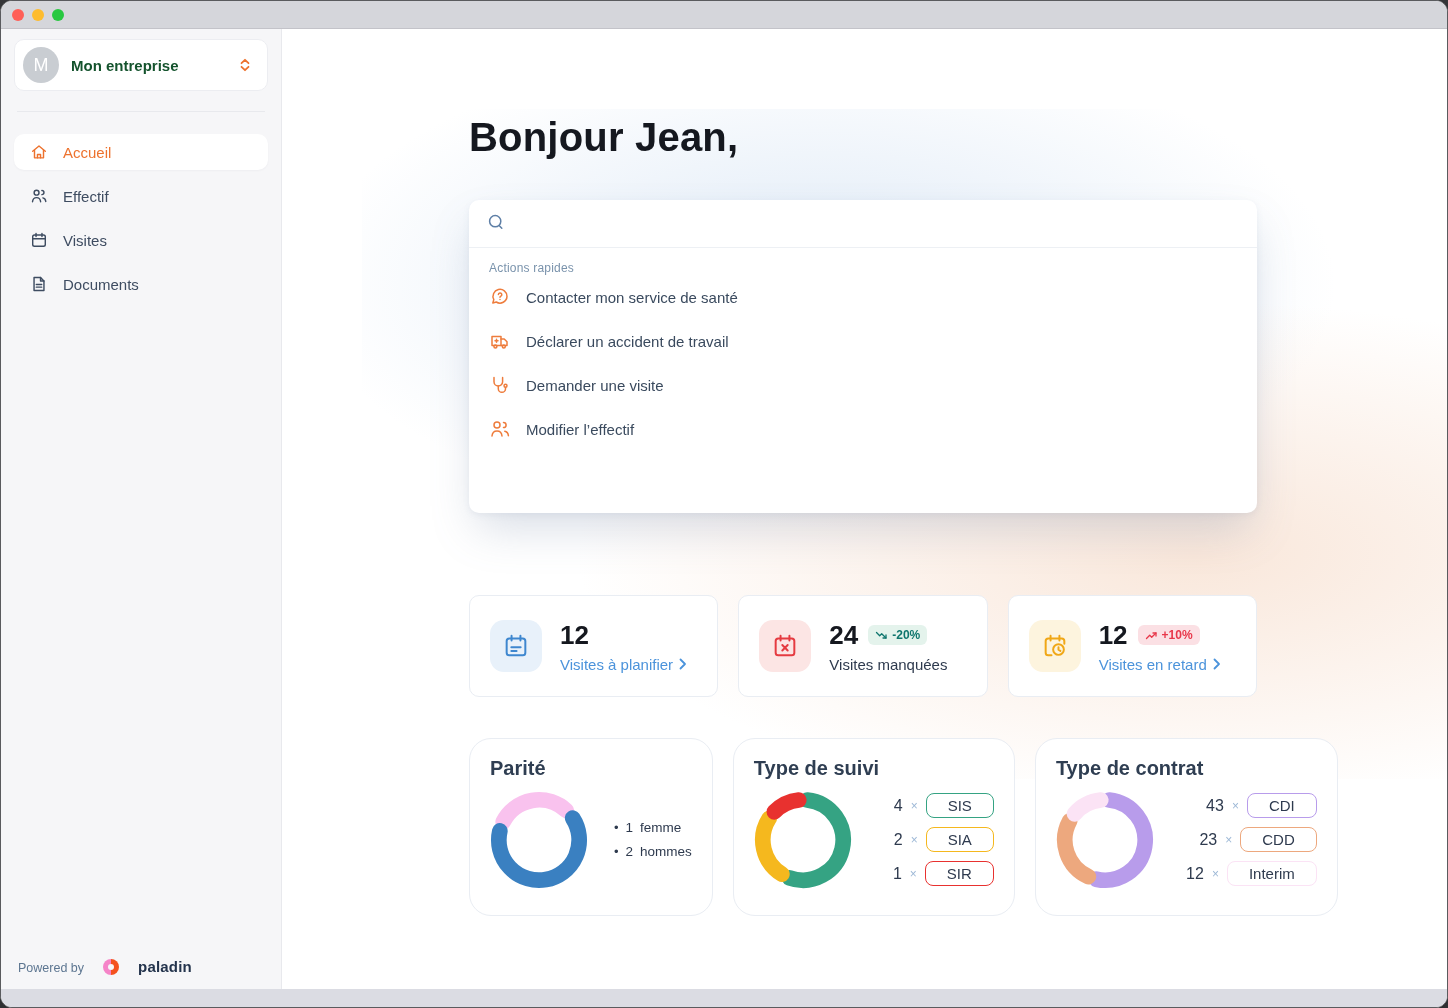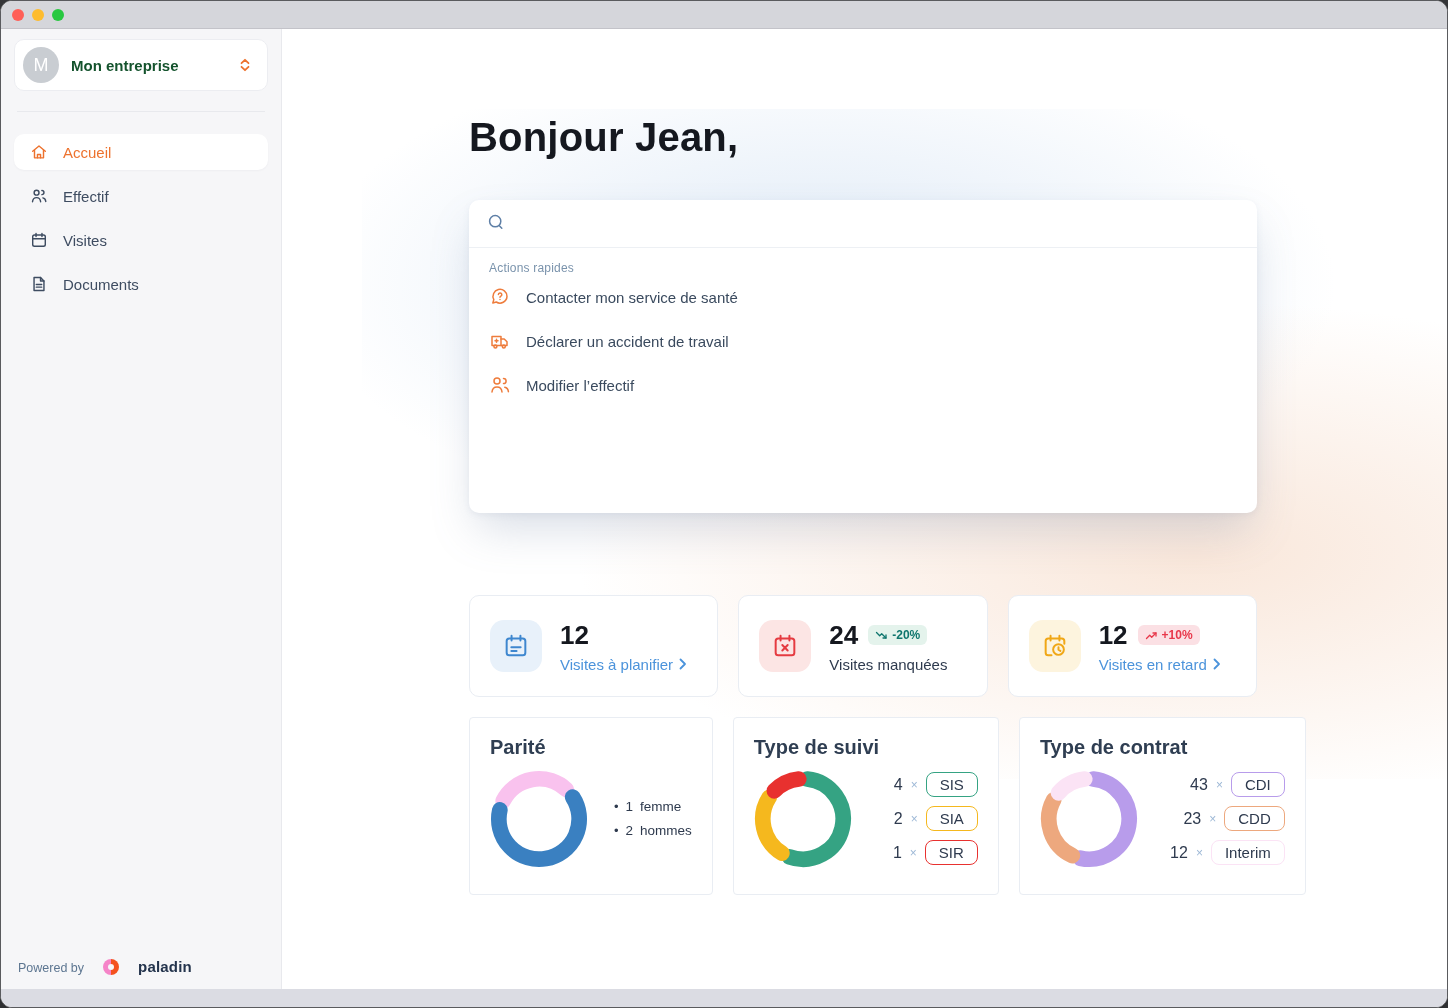--- a/index.html
+++ b/index.html
@@ -52,33 +52,33 @@
   .stats-row{ display:flex; gap:20px; margin-top:82px; }
   .stat-card{ flex:1; height:102px; background:#fff; border:1px solid #e9edf3; border-radius:10px; display:flex; align-items:center; padding:0 20px; gap:18px; }
   .tile{ width:52px; height:52px; border-radius:14px; display:flex; align-items:center; justify-content:center; flex:0 0 auto; }
   .stat-top{ display:flex; align-items:center; gap:10px; }
   .stat-value{ font-size:26px; font-weight:700; color:#15181f; }
   .badge{ display:inline-flex; align-items:center; gap:4px; font-size:12px; font-weight:600; border-radius:6px; padding:3px 7px; }
   .stat-label{ font-size:15px; color:#2e3a4e; margin-top:5px; display:flex; align-items:center; gap:6px; }
   .stat-label.link{ color:#4b93db; cursor:pointer; }
   
   .charts-row{ display:flex; gap:20px; margin-top:20px; }
-  .chart-card{ flex:1; height:178px; background:#fff; border:1px solid #e9edf3; border-radius:4px; padding:18px 20px; display:flex; flex-direction:column; }
+  .chart-card{ flex:1; height:178px; background:#fff; border:1px solid #e9edf3; border-radius:22px; padding:18px 20px; display:flex; flex-direction:column;margin-top:21px; }
   .chart-title{ font-size:20px; font-weight:600; color:#2f3e52; }
   .chart-body{ flex:1; display:flex; align-items:center; gap:26px; margin-top:2px; }
   .donut{ width:98px; height:98px; flex:0 0 auto; }
   .donut svg{ width:100%; height:100%; display:block; }
   .bullets{ display:flex; flex-direction:column; gap:9px; font-size:13.5px; color:#2e3a4e; }
   .bullet-row{ display:flex; align-items:center; gap:7px; }
   .bullet-dot{ font-size:13px; }
   .pill-legend{ margin-left:auto; display:flex; flex-direction:column; gap:9px; }
   .pill-row{ display:flex; align-items:center; justify-content:flex-end; gap:8px; }
   .pill-count{ font-size:16px; color:#2e3a4e; min-width:24px; text-align:right; }
   .pill-x{ font-size:12px; color:#9db8d6; }
-  .pill{ border:1.5px solid; border-radius:8px; padding:3px 13px; font-size:15px; color:#2e3a4e; background:#fff; }
+  .pill{ border:1.5px solid; border-radius:8px; padding:3px 21px; font-size:15px; color:#2e3a4e; background:#fff; }
   .chev{ display:flex; }
 </style>
 </head>
 <body>
 
 <div class="window">
   <div class="titlebar">
     <span class="tl red"></span>
     <span class="tl yellow"></span>
     <span class="tl green"></span>
@@ -186,20 +186,30 @@
                     <path d="M12 9h3.2l2.8 2.8v3.7H12"></path>
                     <circle cx="6.4" cy="16.6" r="1.5"></circle>
                     <circle cx="14.8" cy="16.6" r="1.5"></circle>
                     <path d="M7.5 9.2v3M6 10.7h3"></path>
                   </svg>
               </span>
               <span>Déclarer un accident de travail</span>
             </div>
 
 
+            <div class="qa-item">
+              <span class="qi">
+                <svg width="22" height="22" viewBox="0 0 22 22" fill="none" stroke="currentColor" stroke-width="1.5" stroke-linecap="round" stroke-linejoin="round">
+                    <path d="M5 3.5v4.3a4.3 4.3 0 0 0 8.6 0V3.5"></path>
+                    <path d="M9.3 12.1v2.6a3.6 3.6 0 0 0 7.2 0v-1.2"></path>
+                    <circle cx="16.5" cy="11.7" r="1.5"></circle>
+                  </svg>
+              </span>
+              <span>Demander une visite</span>
+            </div>
 
             <div class="qa-item">
               <span class="qi">
                 <svg width="22" height="22" viewBox="0 0 22 22" fill="none" stroke="currentColor" stroke-width="1.5" stroke-linecap="round" stroke-linejoin="round">
                     <circle cx="8" cy="7" r="3"></circle>
                     <path d="M3 18c.3-3.3 2.2-5 5-5s4.7 1.7 5 5"></path>
                     <path d="M14.5 4.4a2.6 2.6 0 0 1 0 5.2"></path>
                     <path d="M15.8 13.3c2.2.4 3.3 2 3.6 4.4"></path>
                   </svg>
               </span>

